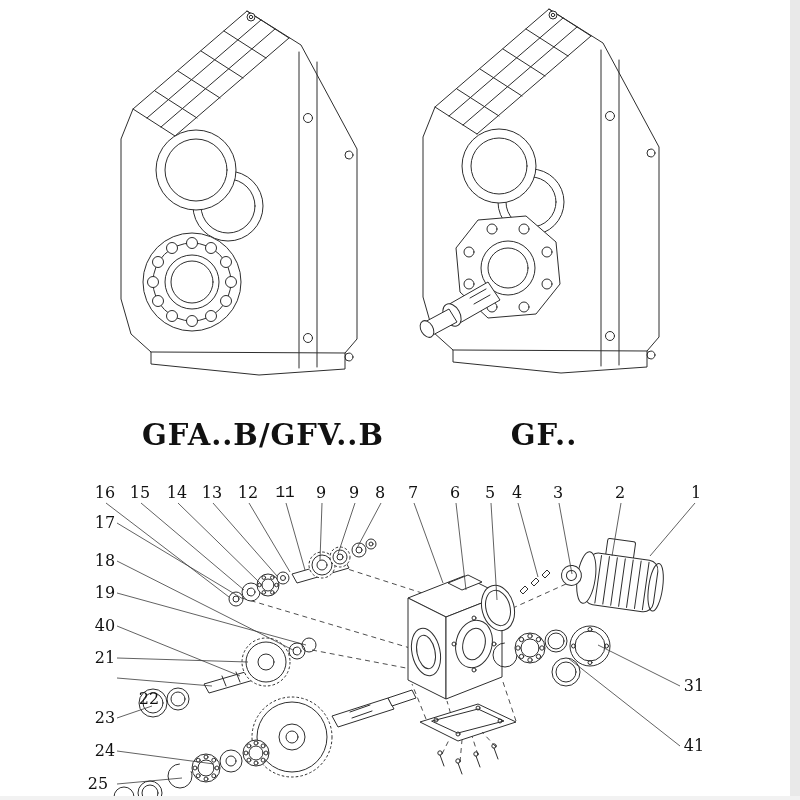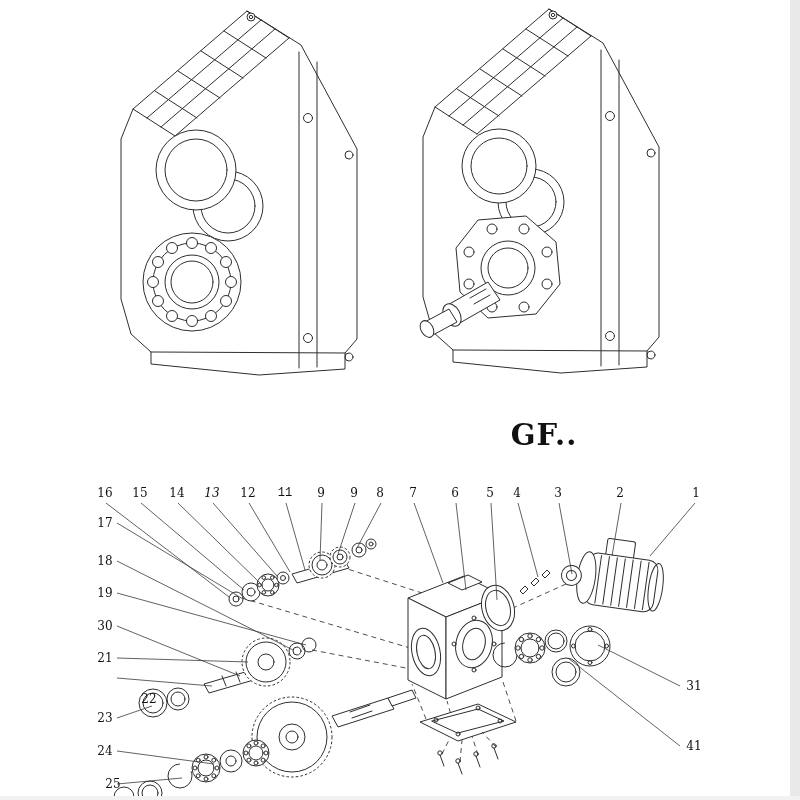--- a/index.html
+++ b/index.html
@@ -9,21 +9,21 @@
   .edge-bottom{position:absolute;left:0;bottom:0;width:100%;height:4px;background:#f2f2f2;}
   svg{position:absolute;left:0;top:0;}
   .ln{fill:none;stroke:#2e2e2e;stroke-width:1;stroke-linejoin:round;stroke-linecap:round;}
   .fw{fill:#ffffff;stroke:#2e2e2e;stroke-width:1;stroke-linejoin:round;}
   .thin{fill:none;stroke:#3a3a3a;stroke-width:.8;}
   .dash{fill:none;stroke:#3a3a3a;stroke-width:.9;stroke-dasharray:5 4;}
   .teeth{fill:#fff;stroke:#2e2e2e;stroke-width:1;stroke-dasharray:2.6 2.1;}
   .clip{fill:none;stroke:#2e2e2e;stroke-width:1;stroke-dasharray:56 14;}
   .model-label{position:absolute;transform:translateX(-50%);font-weight:bold;font-size:29px;
                letter-spacing:1px;white-space:nowrap;}
-  .pn{position:absolute;transform:translateX(-50%);font-size:12px;line-height:18px;}
+  .pn{position:absolute;transform:translateX(-50%);font-size:16px;line-height:18px;}
 </style>
 </head>
 <body>
 
 <div class="page">
 
 <svg width="800" height="800" viewBox="0 0 800 800">
 
   <g>
     <path class="fw" d="M247,11 L133,109 L121,139 L121,299 L131,334 L151,352 L151,364 L259,375 L345,369 L345,353 L357,339 L357,149 L301,45 Z"></path>
@@ -340,47 +340,48 @@
           <path d="M117,678 L212,686"></path>
       <path d="M117,718 L152,706"></path>
           <path d="M117,751 L214,764"></path>
           <path d="M117,784 L182,778"></path>
       <path d="M680,686 L598,645"></path>
           <path d="M680,746 L568,658"></path>
     </g>
   </g>
 </svg>
 
+<div class="model-label" style="left:263px;top:418px;">GFA..B/GFV..B</div>
 <div class="model-label" style="left:544px;top:418px;">GF..</div>
 
 <div class="pn" style="left:105px;top:484px;">16</div>
 <div class="pn" style="left:140px;top:484px;">15</div>
 <div class="pn" style="left:177px;top:484px;">14</div>
-<div class="pn" style="left:212px;top:484px;font-style:italic;">13</div>
+<div class="pn" style="left:212px;top:484px;">13</div>
 <div class="pn" style="left:248px;top:484px;">12</div>
 <div class="pn" style="left:285px;top:484px;font-family:Liberation Mono, monospace;">11</div>
 <div class="pn" style="left:321px;top:484px;">9</div>
 <div class="pn" style="left:354px;top:484px;">9</div>
 <div class="pn" style="left:380px;top:484px;">8</div>
 <div class="pn" style="left:413px;top:484px;">7</div>
 <div class="pn" style="left:455px;top:484px;">6</div>
 <div class="pn" style="left:490px;top:484px;">5</div>
 <div class="pn" style="left:517px;top:484px;">4</div>
 <div class="pn" style="left:558px;top:484px;">3</div>
 <div class="pn" style="left:620px;top:484px;">2</div>
 <div class="pn" style="left:696px;top:484px;">1</div>
 
 <div class="pn" style="left:105px;top:514px;">17</div>
 <div class="pn" style="left:105px;top:552px;">18</div>
 <div class="pn" style="left:105px;top:584px;">19</div>
-<div class="pn" style="left:105px;top:617px;">30</div>
+<div class="pn" style="left:105px;top:617px;">40</div>
 <div class="pn" style="left:105px;top:649px;">21</div>
 <div class="pn" style="left:105px;top:690px;margin-left:44px;">22</div>
 <div class="pn" style="left:105px;top:709px;">23</div>
 <div class="pn" style="left:105px;top:742px;">24</div>
-<div class="pn" style="left:113px;top:775px;">25</div>
+<div class="pn" style="left:98px;top:775px;">25</div>
 
 <div class="pn" style="left:694px;top:677px;">31</div>
 <div class="pn" style="left:694px;top:737px;">41</div>
 
 <div class="edge-right"></div>
 <div class="edge-bottom"></div>
 </div>
 
 </body></html>

